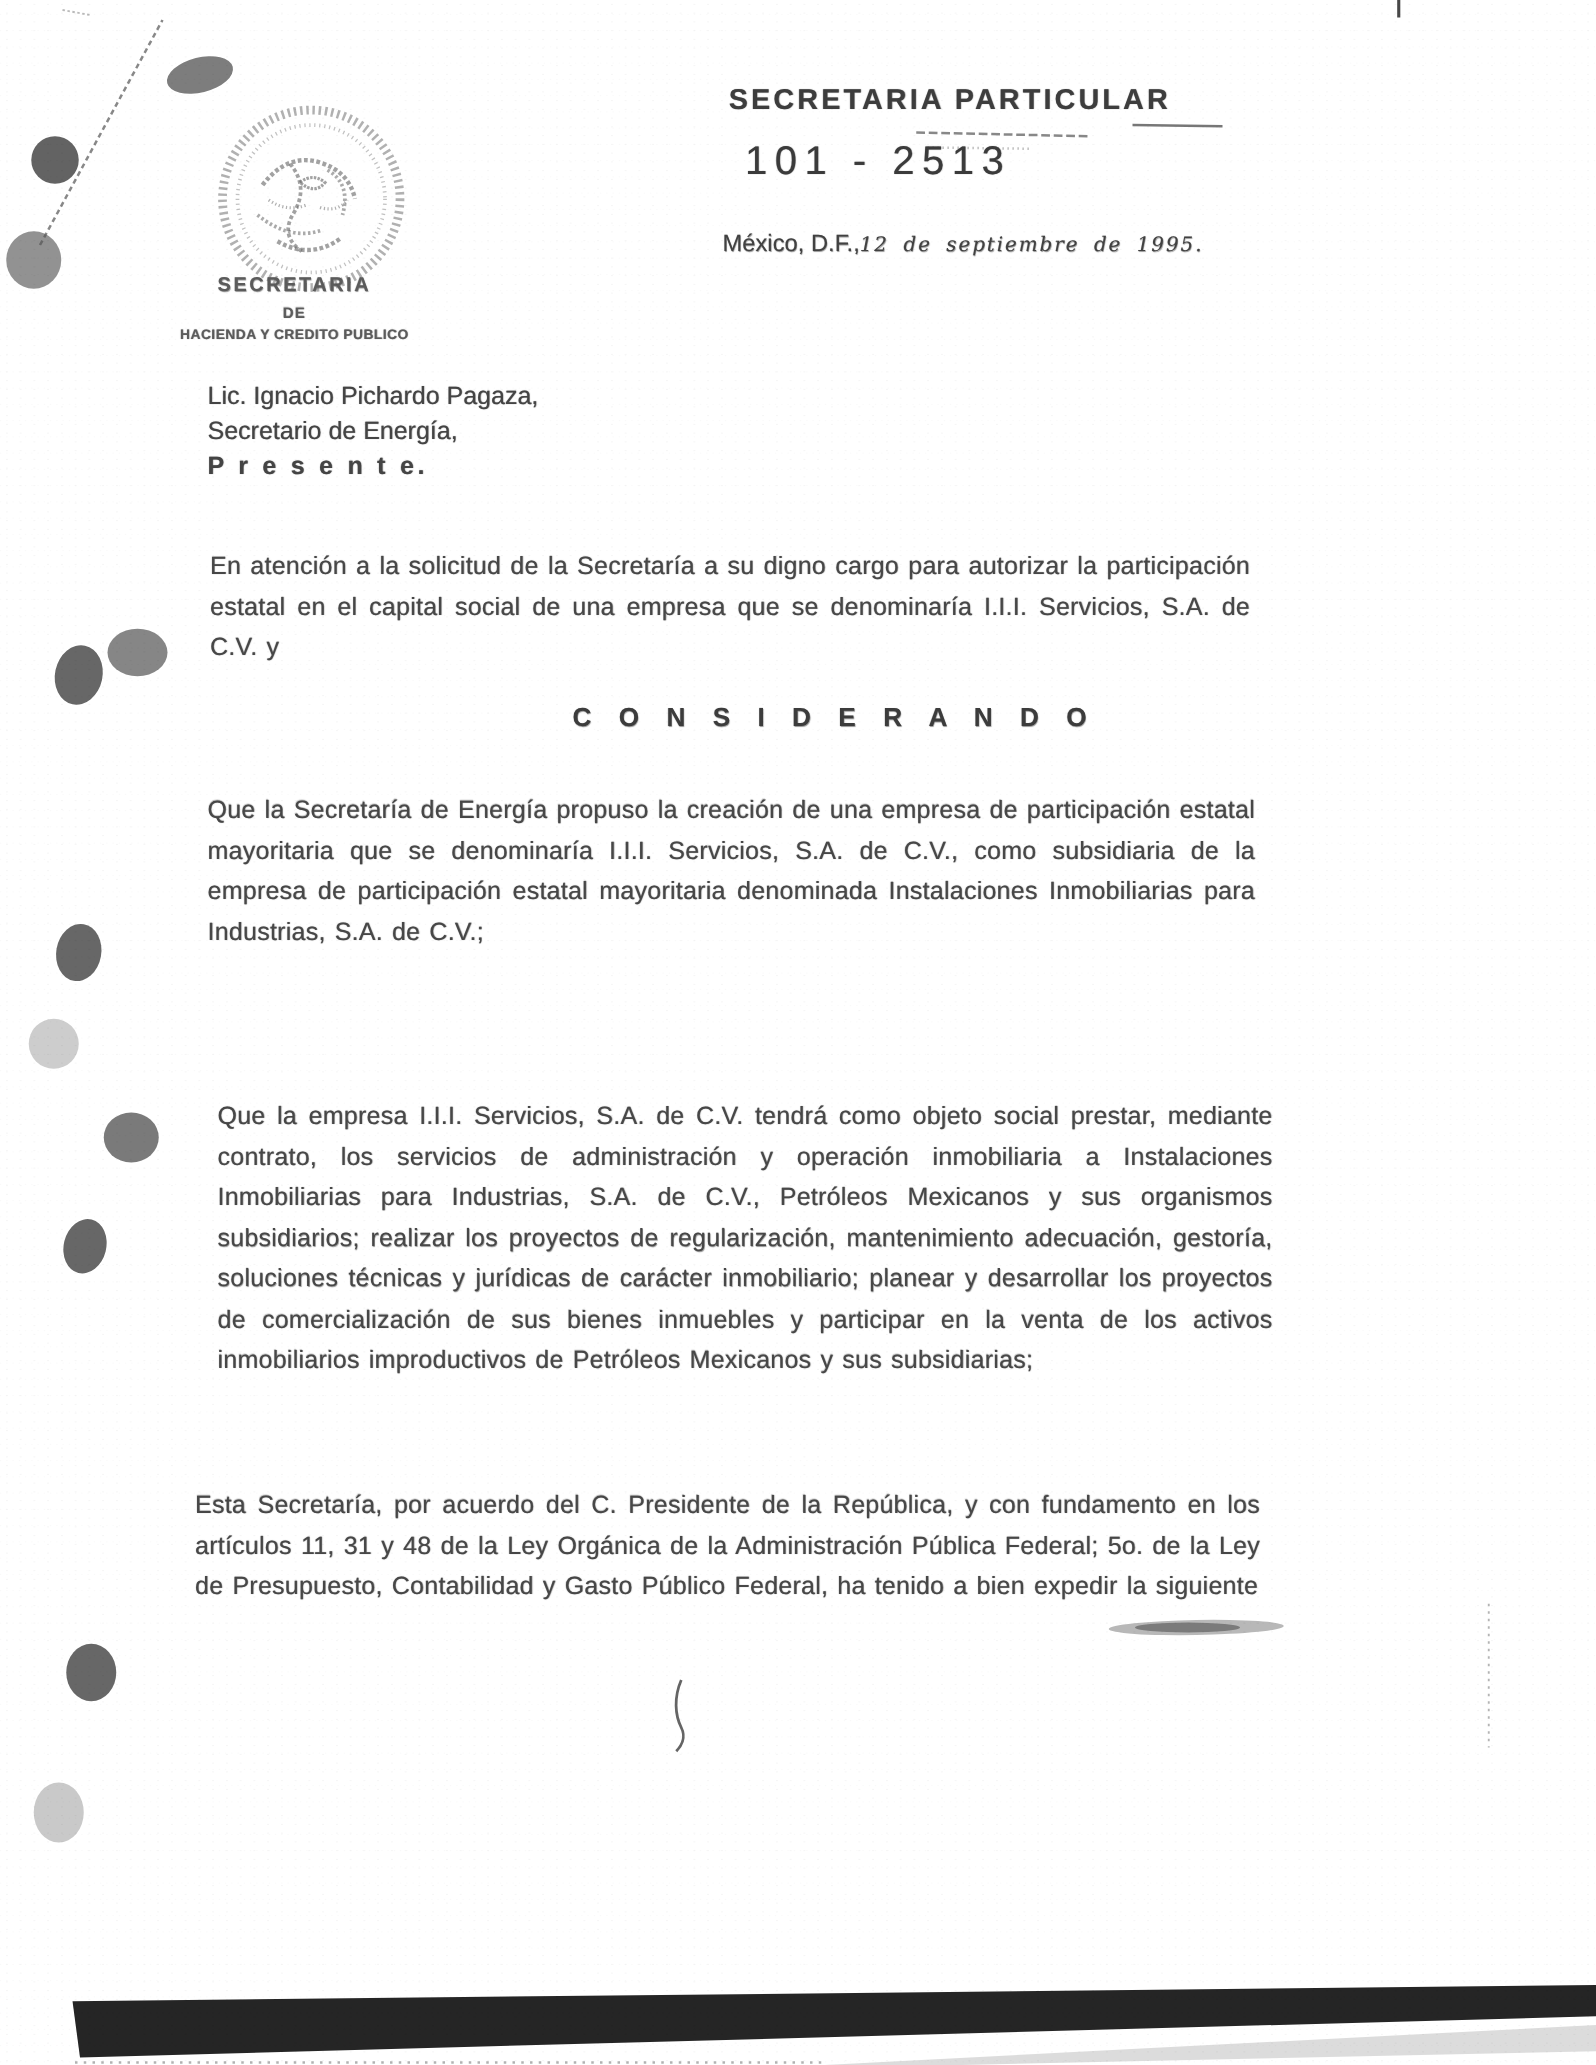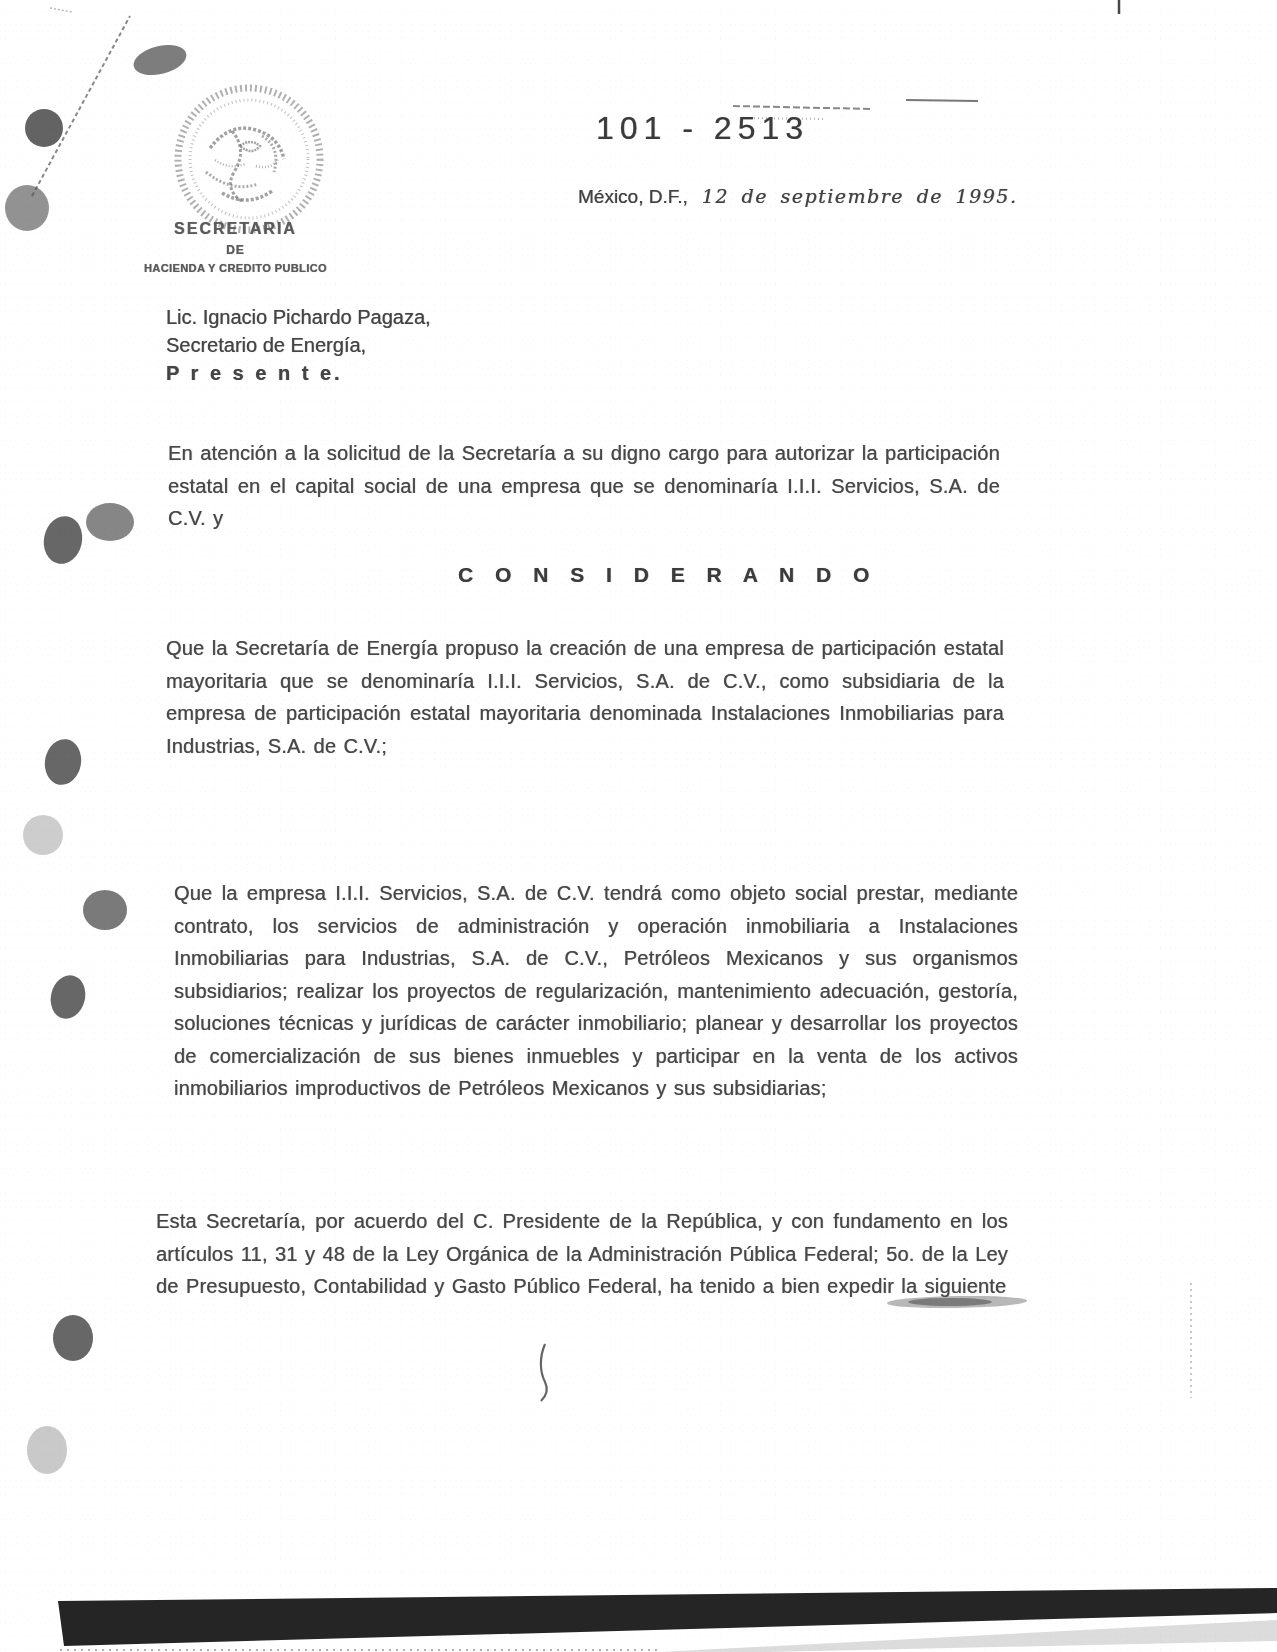--- a/index.html
+++ b/index.html
@@ -31,39 +31,39 @@
   
   .office{
     left:583px;top:66px;font-size:23px;font-weight:bold;letter-spacing:2.5px;
     color:#414141;
   }
   .doc-number{
     left:596px;top:110px;font-size:32px;letter-spacing:6px;color:#3f3f3f;
   }
   .dateline{left:578px;top:185px;font-size:19px;color:#454545;white-space:nowrap;}
   .dateline .typed{
-    font-family:"DejaVu Serif",serif;font-style:italic;font-size:19px;
-    letter-spacing:1.5px;word-spacing:5px;margin-left:14px;
+    font-family:"DejaVu Serif",serif;font-style:italic;font-size:16px;
+    letter-spacing:1.5px;word-spacing:5px;
   }
   
   .recipient{left:166px;top:303px;font-size:20px;line-height:28px;color:#474747;}
   .recipient .salutation{font-weight:bold;letter-spacing:3px;}
   
   .para{
     font-size:20px;line-height:32.5px;text-align:justify;color:#4a4a4a;
     letter-spacing:0.2px;word-spacing:1.5px;
   }
   .p-intro{left:168px;top:437px;width:832px;}
   .heading{
     left:458px;top:563px;font-size:21px;font-weight:bold;letter-spacing:8px;color:#404040;
   }
   .p-1{left:166px;top:632px;width:838px;}
   .p-2{left:166px;top:788px;width:840px;}
   .p-3{left:174px;top:877px;width:844px;}
-  .p-4{left:156px;top:1188px;width:852px;margin-top:17px;}
+  .p-4{left:156px;top:1188px;width:852px;}
   
   .blob-svg{position:absolute;inset:0;pointer-events:none;filter:blur(0.6px);}
   .line-svg{position:absolute;inset:0;pointer-events:none;}
   .noise{
     position:absolute;inset:0;pointer-events:none;opacity:.065;
     background-image:
       radial-gradient(circle, rgba(0,0,0,.6) 0.5px, transparent 0.9px),
       radial-gradient(circle, rgba(0,0,0,.45) 0.4px, transparent 0.8px);
     background-size:11px 7px, 5px 13px;
     background-position:0 0, 3px 5px;
@@ -127,20 +127,21 @@
   </div>
 
   <div class="text-layer">
 
     <div class="abs agency">
       <div class="l1">SECRETARIA</div>
       <div class="l2">DE</div>
       <div class="l3">HACIENDA Y CREDITO PUBLICO</div>
     </div>
 
+    <div class="abs office">SECRETARIA PARTICULAR</div>
 
     <div class="abs doc-number">101 - 2513</div>
 
     <div class="abs dateline">
       <span>México, D.F.,</span><span class="typed">12 de septiembre de 1995.</span>
     </div>
 
     <div class="abs para p-intro">En atención a la solicitud de la Secretaría a su digno cargo para autorizar la participación estatal en el capital social de una empresa que se denominaría I.I.I. Servicios, S.A. de C.V. y</div>
 
     <div class="abs recipient">

